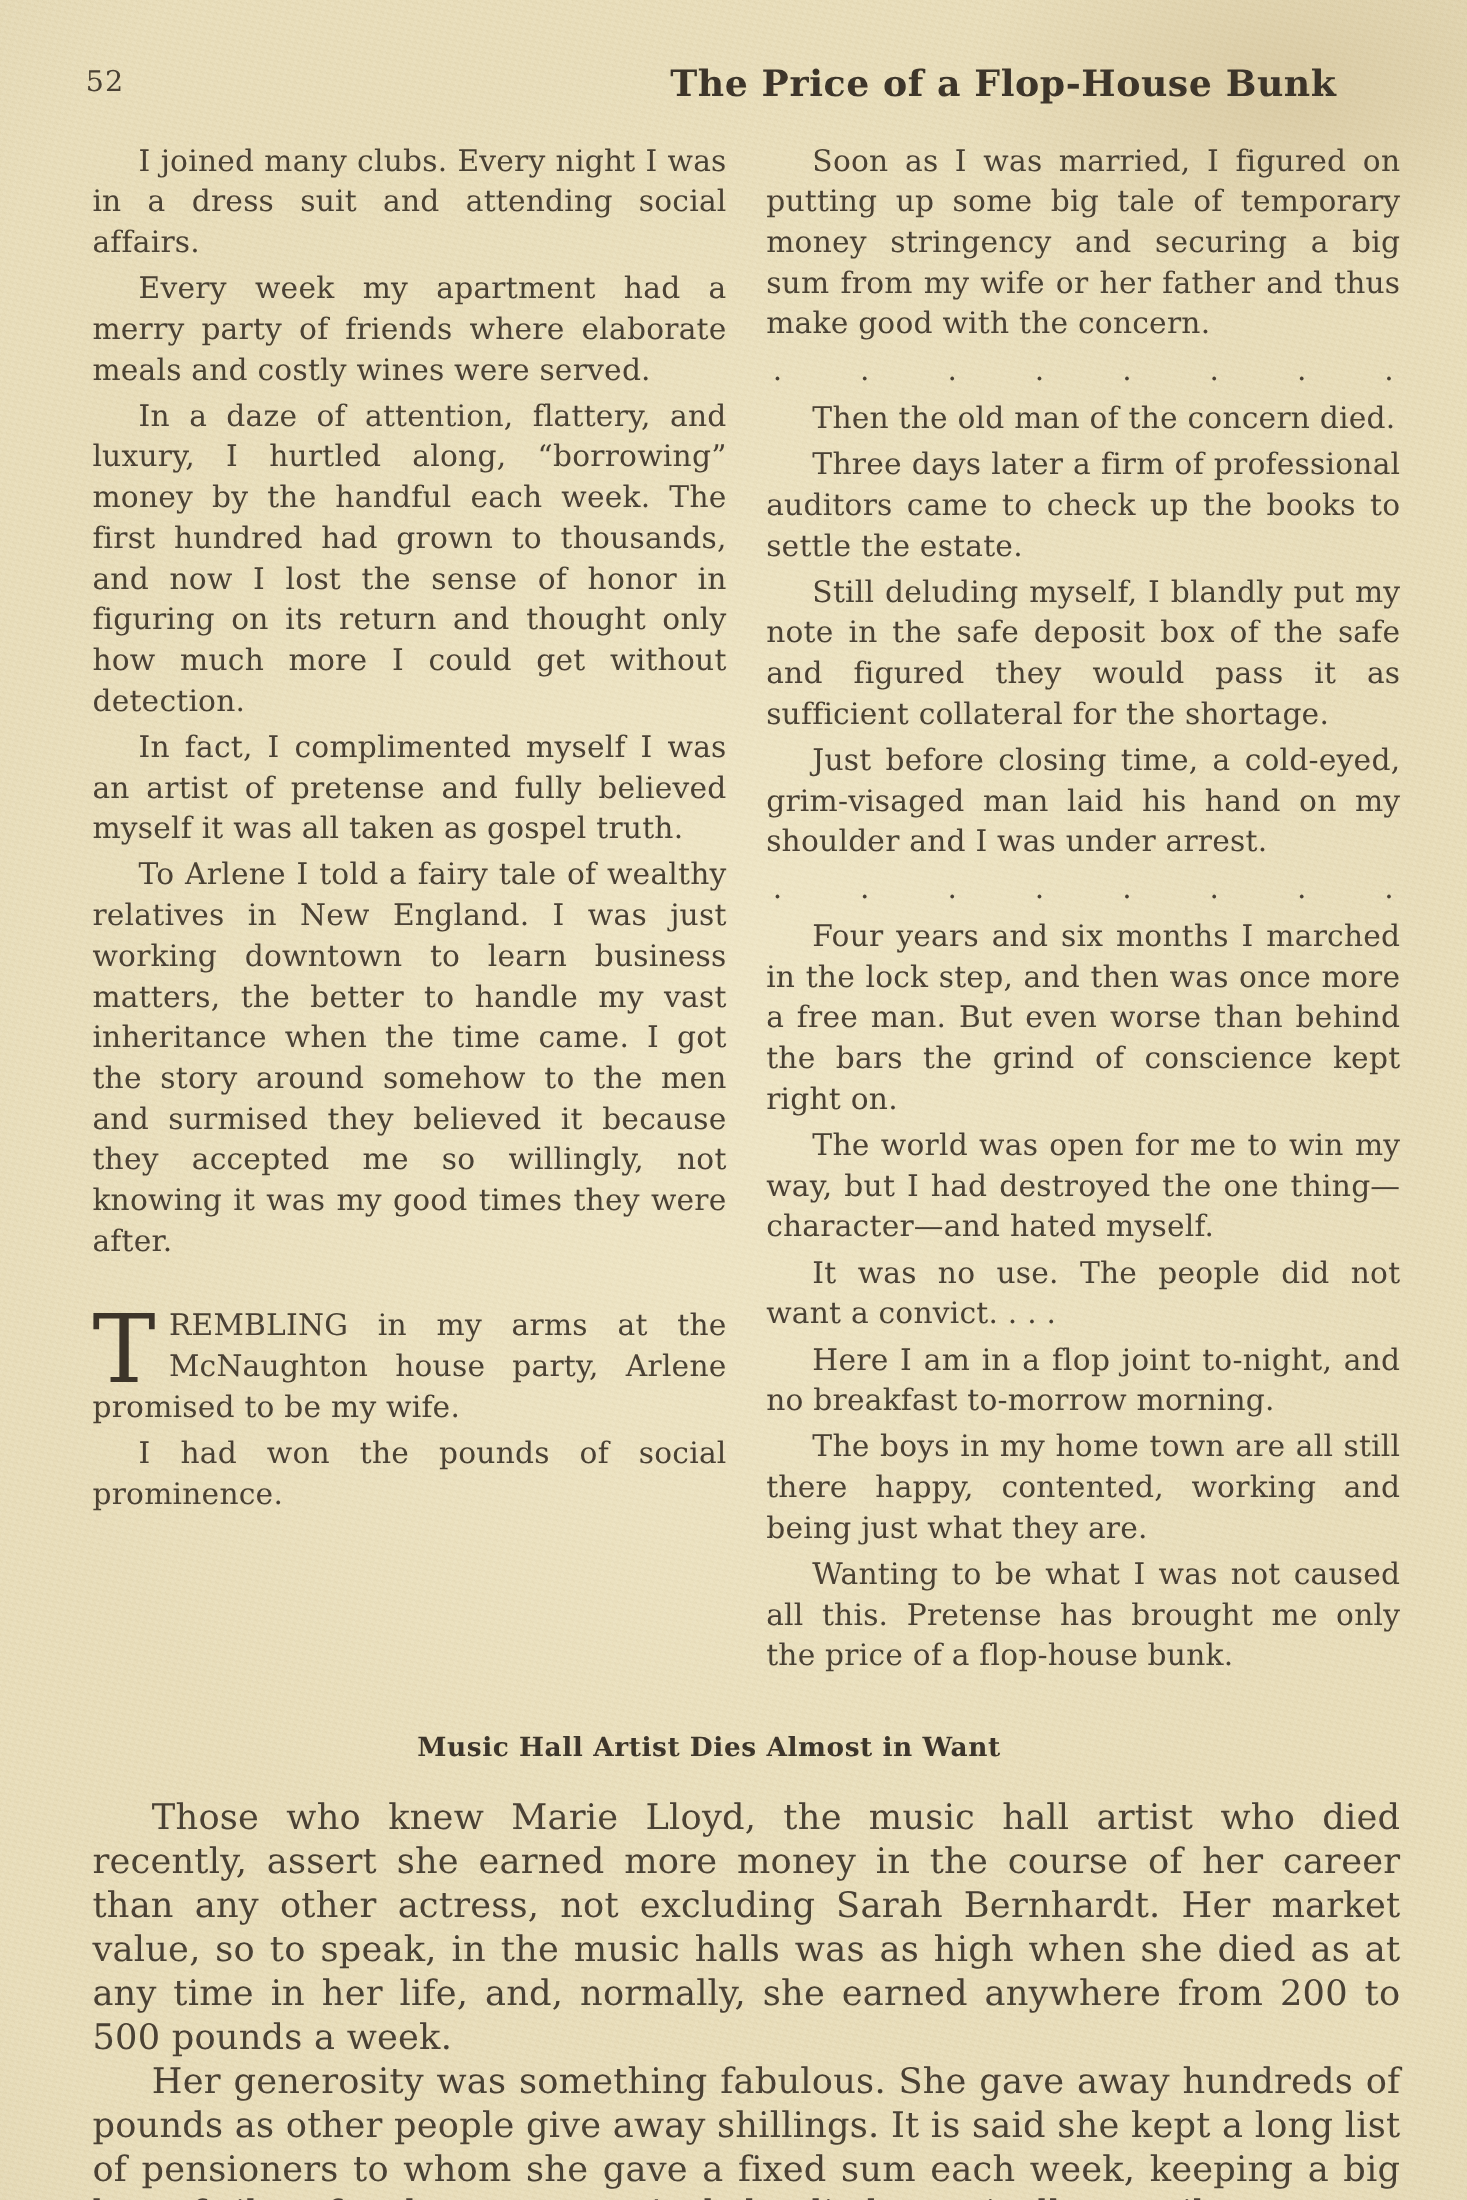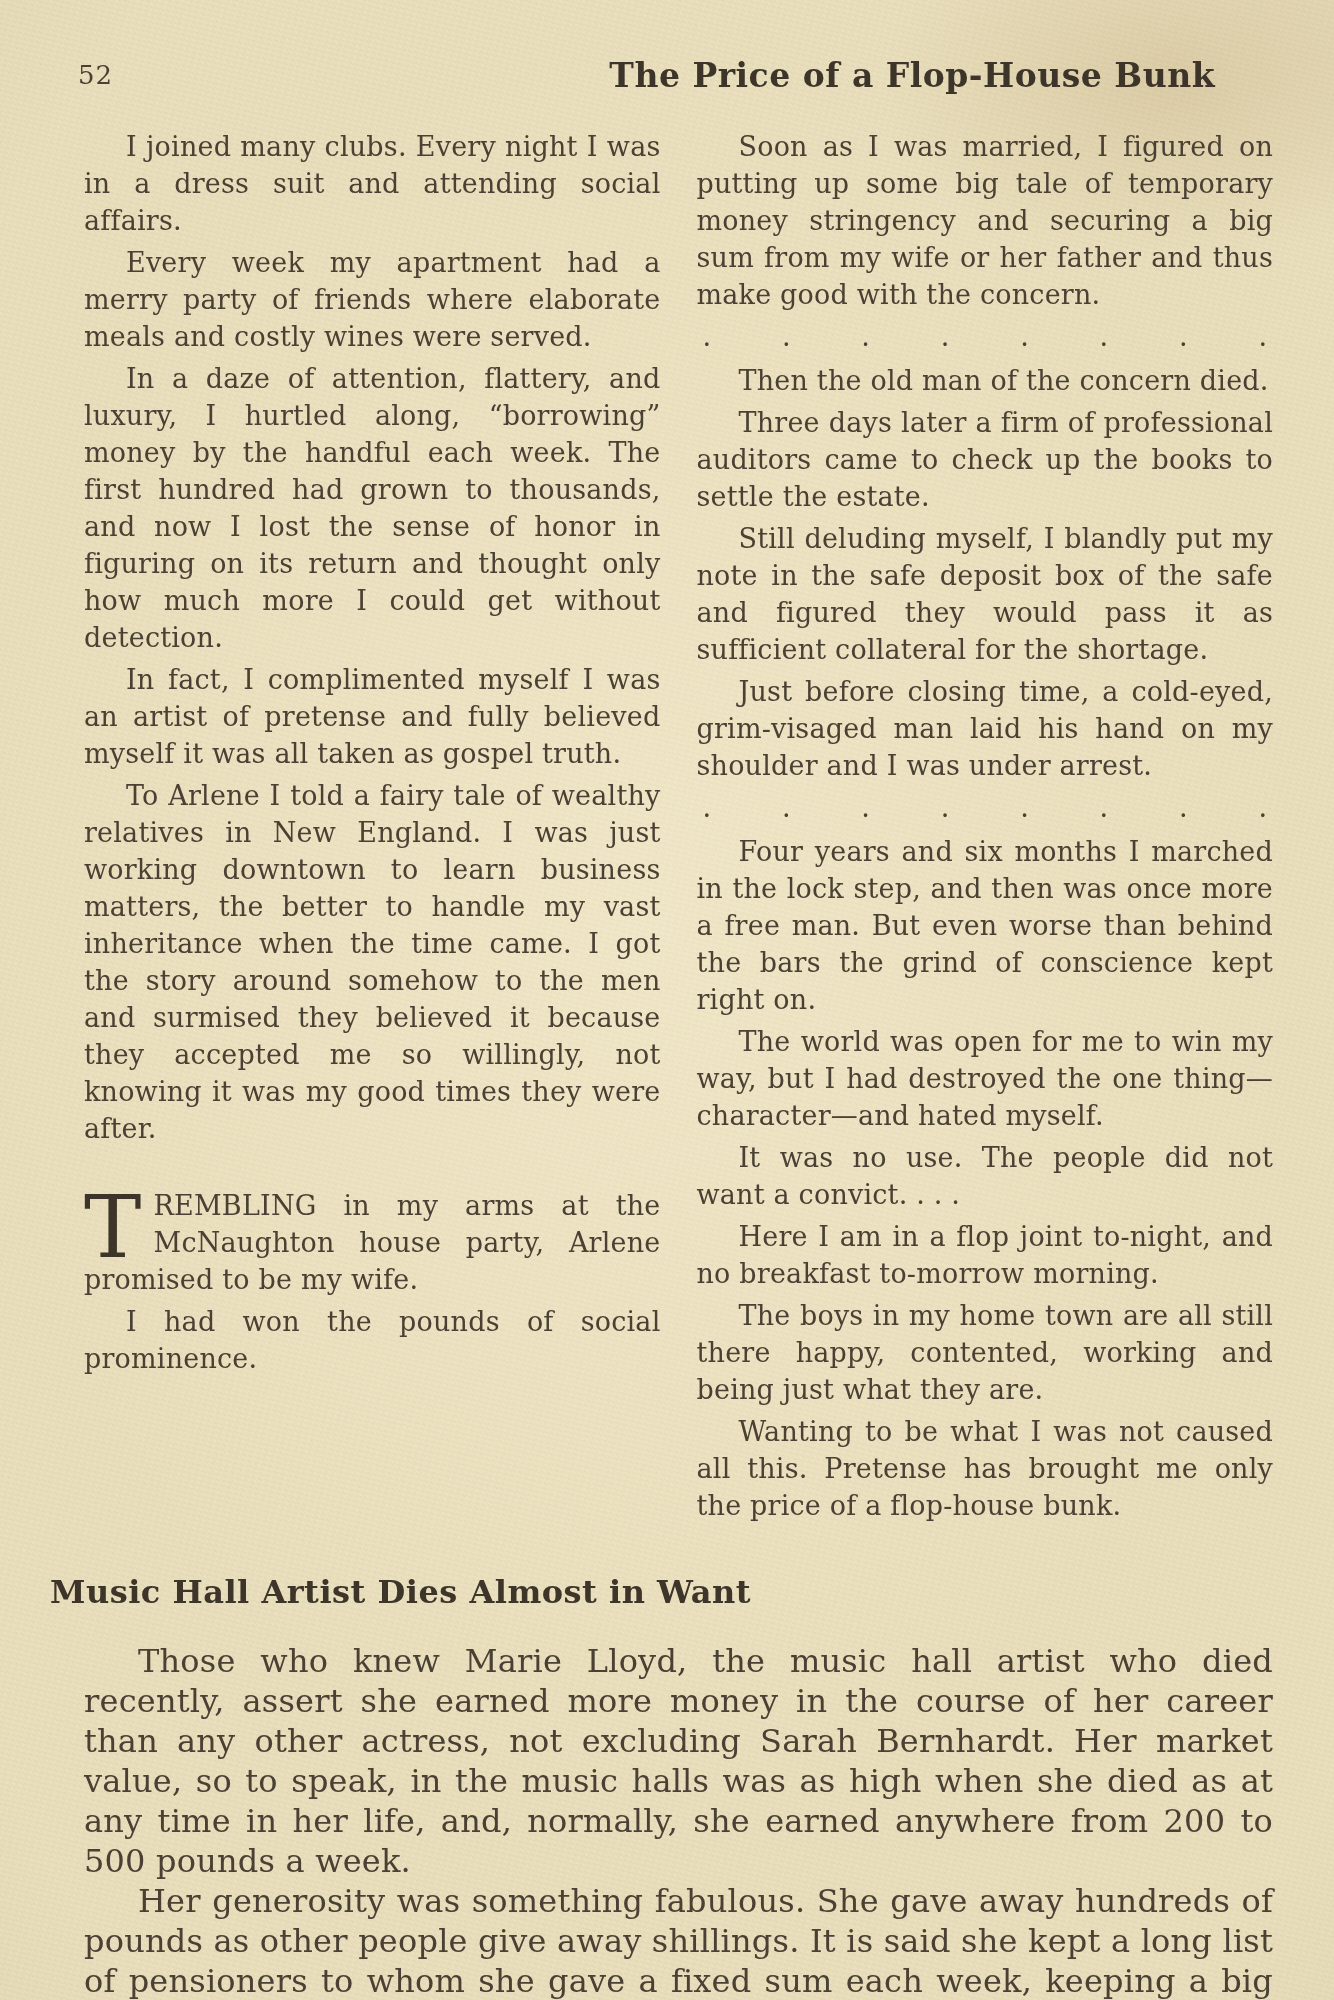--- a/index.html
+++ b/index.html
@@ -60,22 +60,22 @@
   .dropcap {
     float: left;
     font-size: 86px; line-height: 68px;
     padding: 6px 12px 0 0;
     color: #3d352a;
   }
 
   
   .article { margin-top: 44px; }
   .article-title {
-    margin: 0 0 30px 0; text-align: left; transform: translateX(-34px);
-    font-size: 32px; font-weight: 700; letter-spacing: 0.5px;
+    margin: 0 0 30px 0; text-align: center; transform: translateX(-34px);
+    font-size: 24px; font-weight: 700; letter-spacing: 0.5px;
     color: #3d352a; white-space: nowrap;
   }
   .article p {
     margin: 0;
     font-size: 32px; line-height: 40px;
     text-align: justify; text-indent: 54px;
     letter-spacing: 0.2px;
   }
 </style>
 </head>

